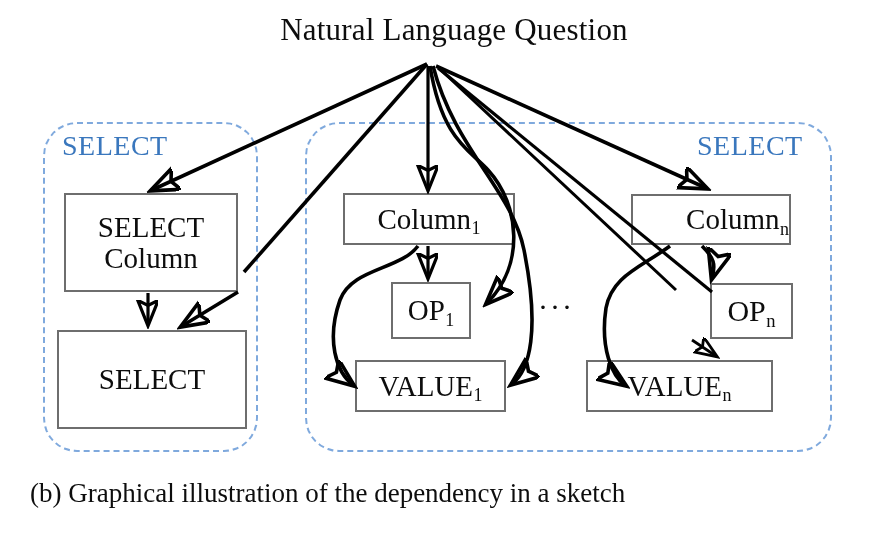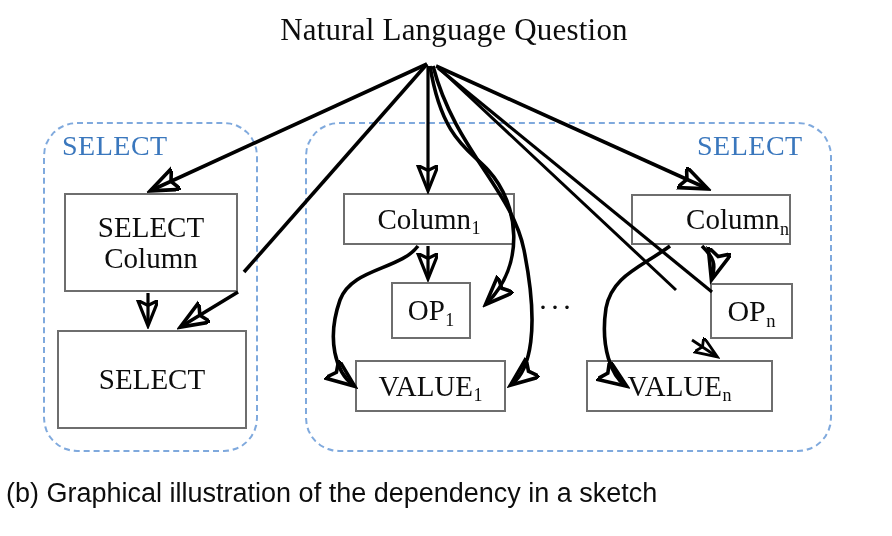--- a/index.html
+++ b/index.html
@@ -83,24 +83,24 @@
     position: absolute;
     font-family: "Liberation Serif", serif;
     font-size: 30px;
     color: #0d0d0d;
     letter-spacing: 2px;
     line-height: 1;
   }
   
   .caption {
     position: absolute;
-    left: 6px;
+    left: 30px;
     top: 478px;
     width: 860px;
-    font-family: Liberation Sans, sans-serif;
+    font-family: Liberation Serif, serif;
     font-size: 27px;
     color: #0d0d0d;
     white-space: nowrap;
   }
   
   #edges {
     position: absolute;
     left: 0;
     top: 0;
     width: 892px;

